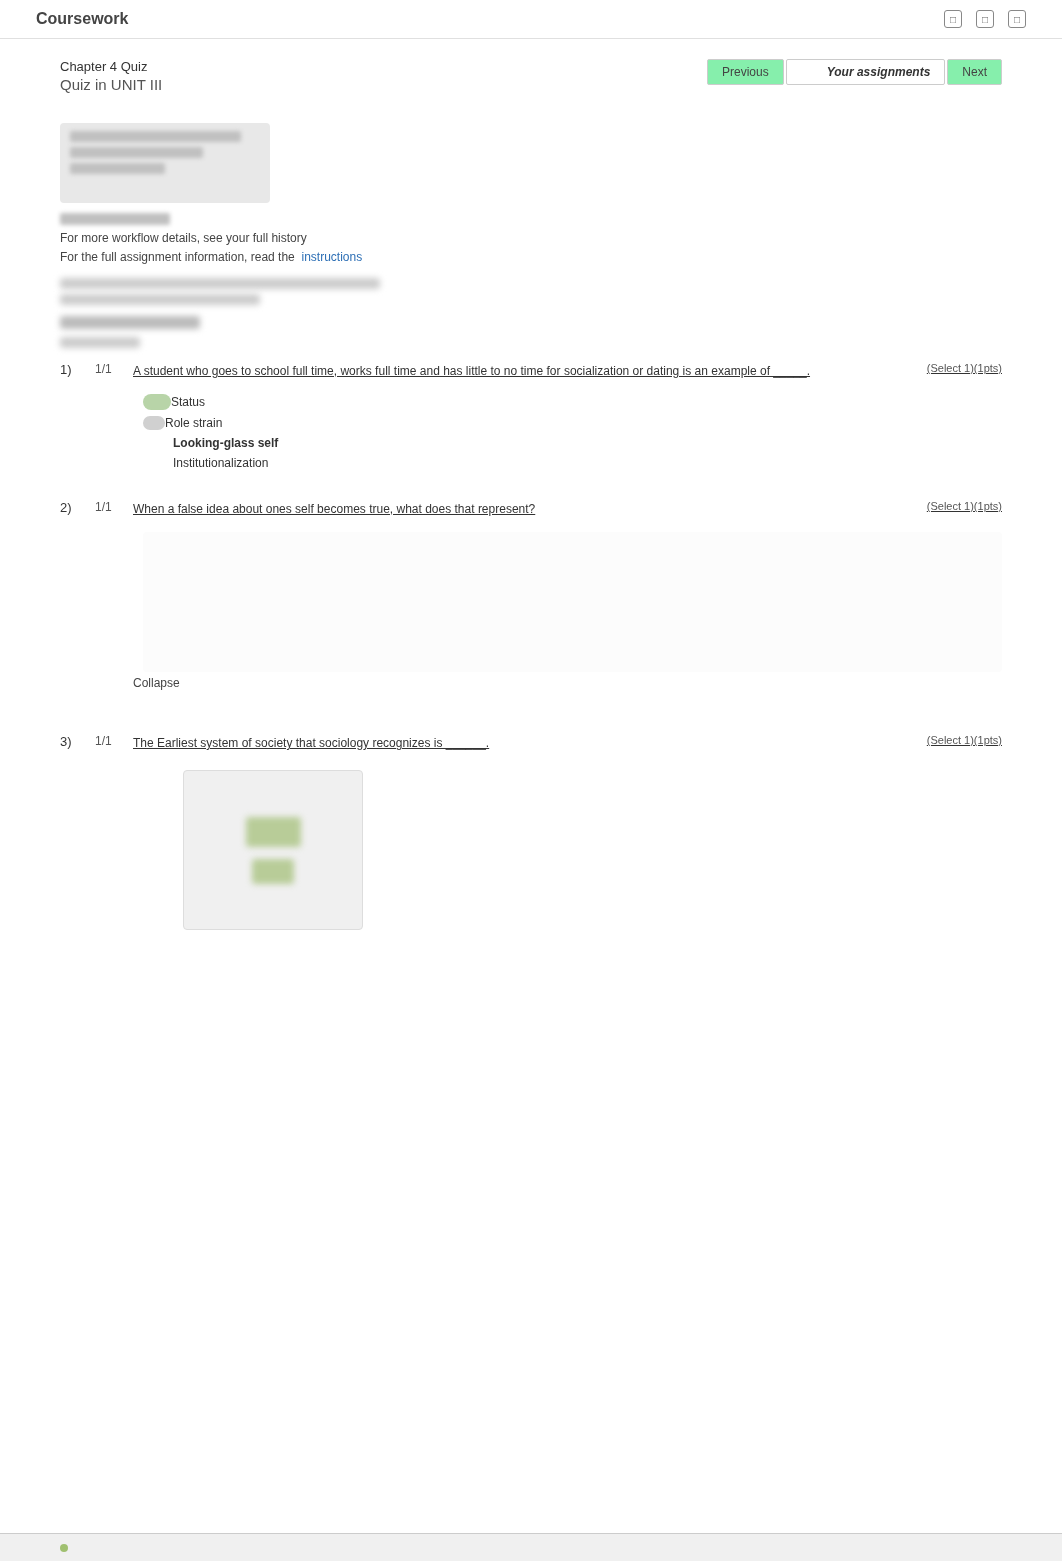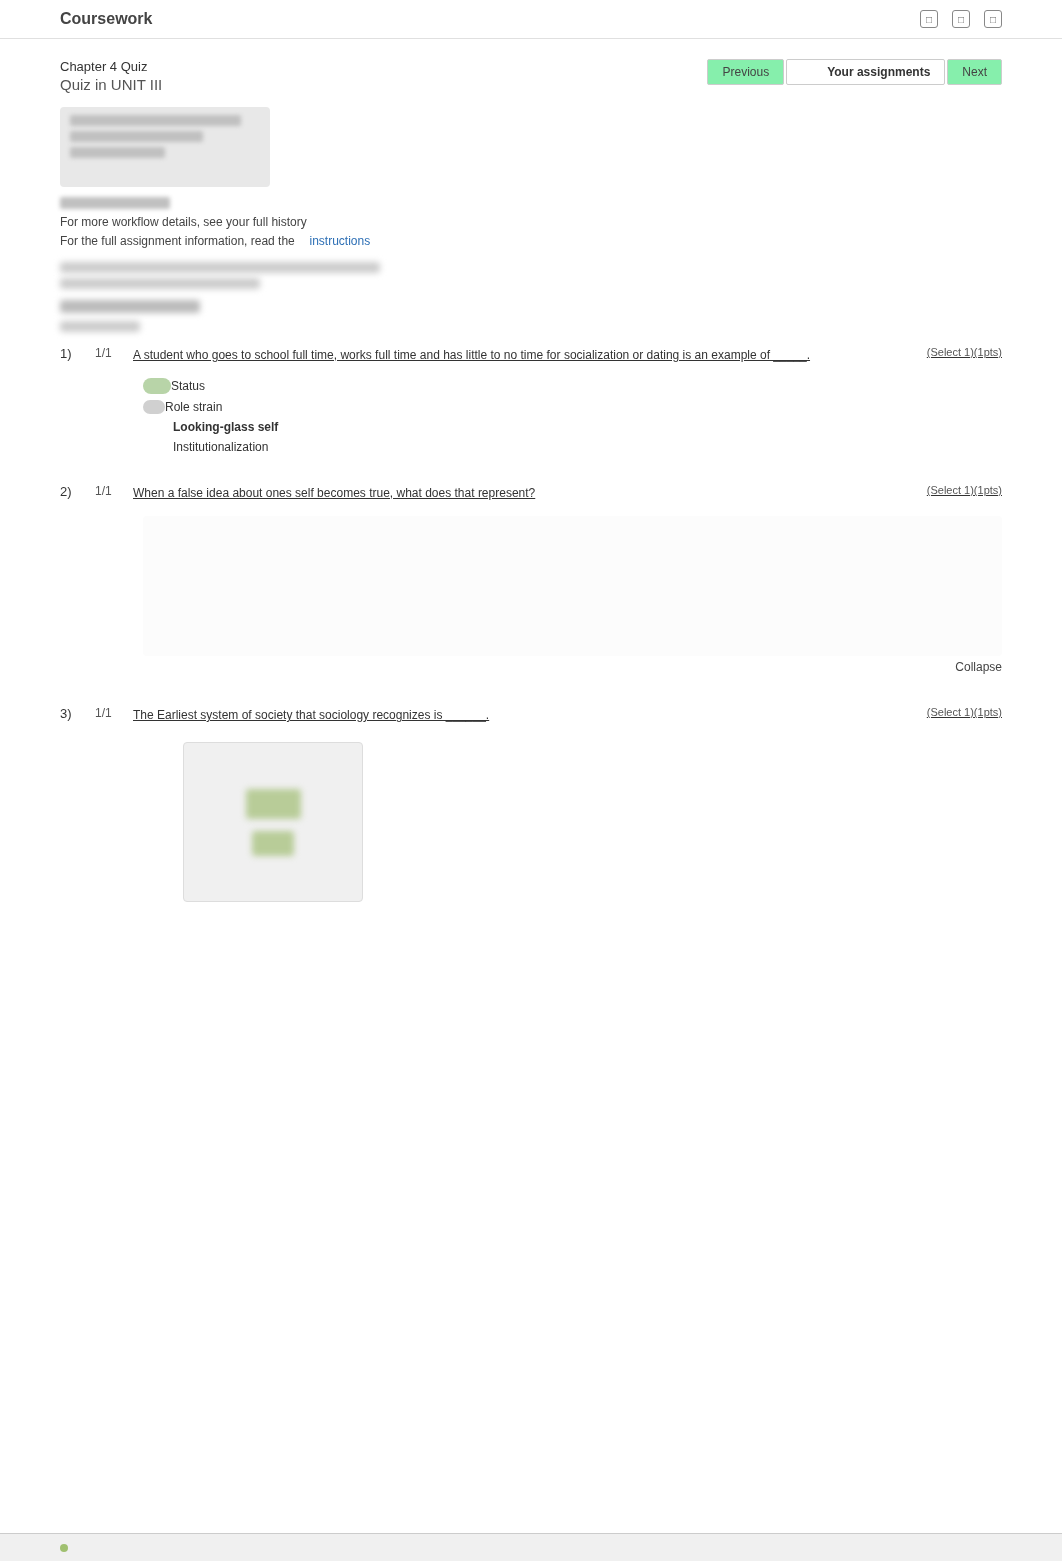--- a/index.html
+++ b/index.html
@@ -6,21 +6,21 @@
     body {
       font-family: Arial, sans-serif;
       background: #fff;
       color: #333;
       font-size: 13px;
     }
     .top-bar {
       display: flex;
       justify-content: space-between;
       align-items: center;
-      padding: 10px 60px;
+      padding: 10px 36px;
       border-bottom: 1px solid #e0e0e0;
     }
     .top-bar-title {
       font-size: 16px;
       font-weight: bold;
       color: #444;
     }
     .top-bar-icons {
       display: flex;
       gap: 14px;
@@ -38,21 +38,21 @@
       font-size: 10px;
       color: #666;
     }
     .content-area {
       padding: 20px 60px;
     }
     .assignment-header {
       display: flex;
       justify-content: space-between;
       align-items: flex-start;
-      margin-bottom: 14px;
+      margin-bottom: 30px;
     }
     .assignment-title-block {
       display: flex;
       flex-direction: column;
       gap: 2px;
     }
     .assignment-title {
       font-size: 13px;
       color: #333;
       font-weight: normal;
@@ -70,33 +70,33 @@
       padding: 5px 14px;
       border: 1px solid #ccc;
       background: #86efac;
       cursor: pointer;
       font-size: 12px;
       color: #444;
       border-radius: 2px;
     }
     .nav-btn.active {
       background: #fff;
+      font-style: italic;
       font-weight: bold;
       color: #333;
       padding-left: 40px;
     }
     .info-text {
       font-size: 12px;
       color: #444;
       margin-bottom: 5px;
     }
     .info-text a {
       color: #2d6fb5;
       text-decoration: none;
-      margin-left: 8px;
     }
     .section-blurred {
       margin: 14px 0;
     }
     .blurred-text-line {
       height: 11px;
       border-radius: 3px;
       background: #ccc;
       filter: blur(3px);
       margin-bottom: 5px;
@@ -170,23 +170,22 @@
       height: 14px;
     }
     .answers-list {
       margin-left: 10px;
       margin-top: 4px;
     }
     .collapse-link {
       font-size: 12px;
       color: #444;
       cursor: pointer;
-      margin-bottom: 8px;
+      margin-bottom: 20px;
       display: block;
-      text-align: right;
     }
     .bottom-bar {
       position: fixed;
       bottom: 0;
       left: 0;
       right: 0;
       height: 28px;
       background: #f0f0f0;
       border-top: 1px solid #ccc;
       display: flex;

